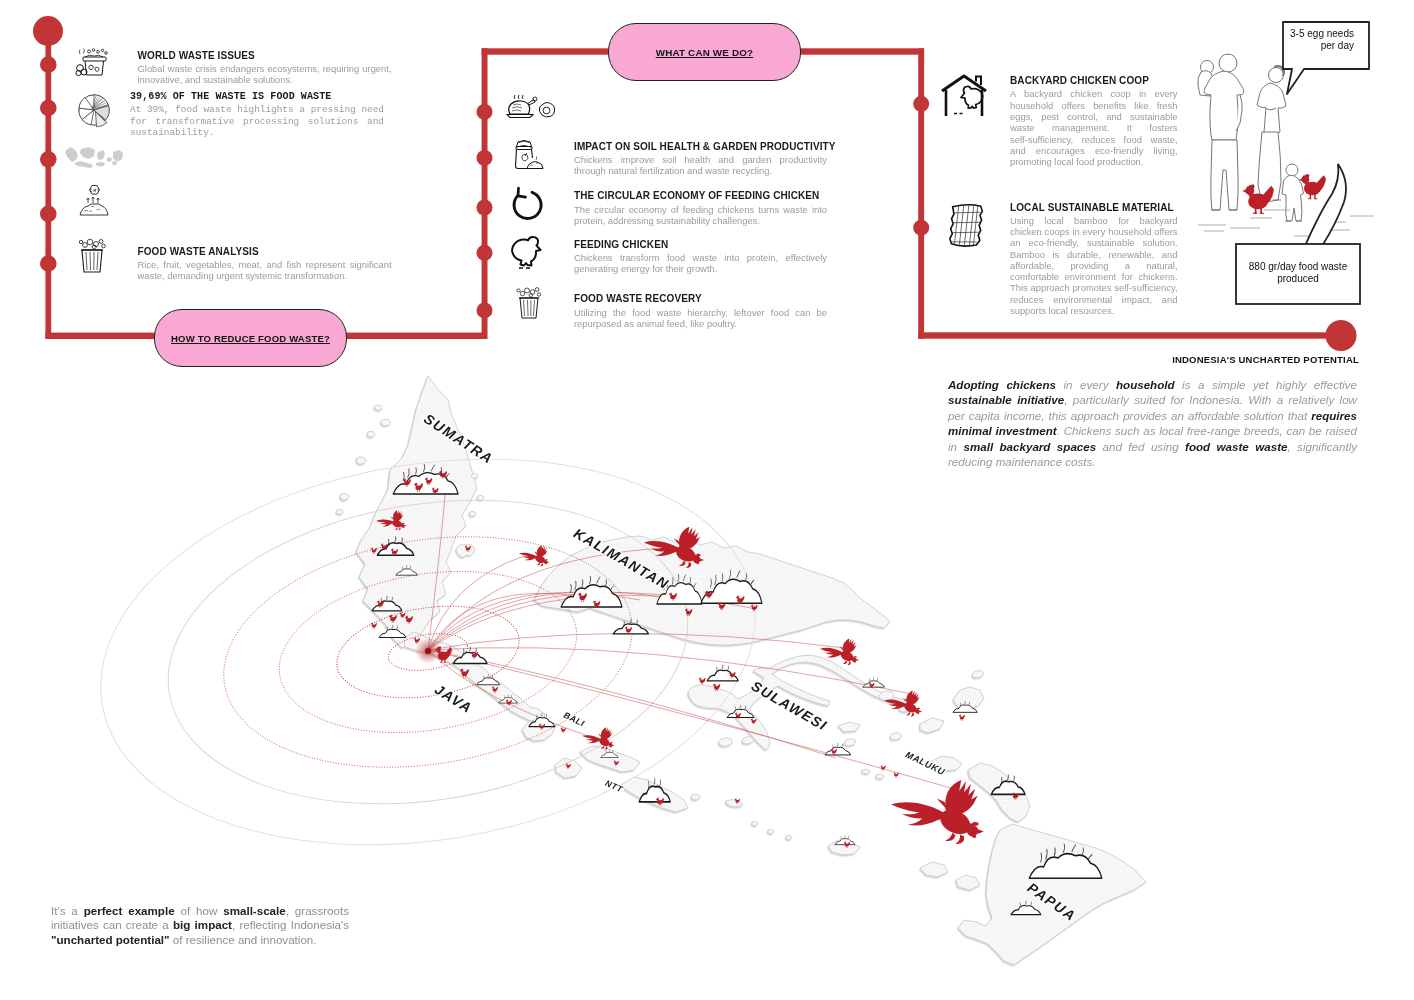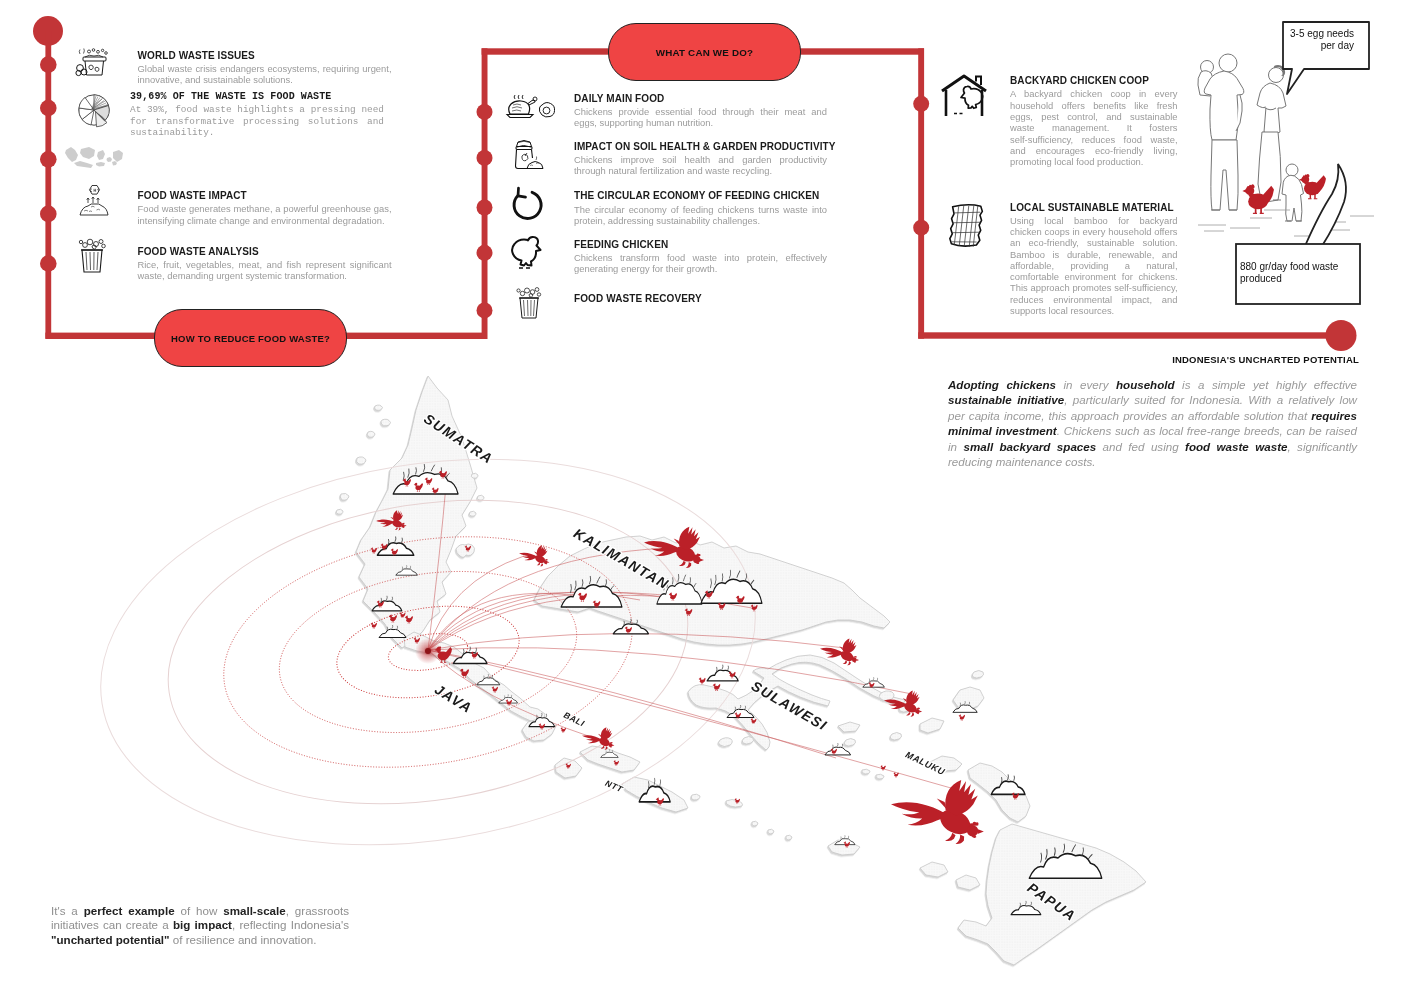--- a/index.html
+++ b/index.html
@@ -1,22 +1,22 @@
 <!DOCTYPE html>
 <html><head>
 <meta charset="utf-8">
 <style>
 html,body{margin:0;padding:0;background:#fff;}
 #page{position:relative;width:1414px;height:1000px;background:#fff;overflow:hidden;
   font-family:"Liberation Sans", sans-serif;}
 .abs{position:absolute;}
 .hd{font-weight:bold;color:#1b1b1b;font-size:10px;letter-spacing:.1px;white-space:nowrap;}
 .nb{white-space:nowrap;} .bd{color:#9b9b9b;font-size:9.4px;line-height:11.3px;text-align:justify;margin-top:2.2px;}
-.bubble{position:absolute;background:#ef4444;border:1.8px solid #222;border-radius:28px;
-  display:flex;align-items:center;justify-content:center;font-weight:bold;color:#111;letter-spacing:.2px;}
+.bubble{position:absolute;background:#f9a8d4;border:1.8px solid #222;border-radius:28px;
+  display:flex;align-items:center;justify-content:center;font-weight:bold;color:#111;letter-spacing:.2px;text-decoration:underline;}
 </style>
 </head>
 <body>
 <div id="page">
 
 <svg class="abs" style="left:0;top:0" width="1414" height="380" viewBox="0 0 1414 380">
   <g fill="#c23537">
 
     <circle cx="48" cy="31" r="15"></circle>
 
@@ -73,52 +73,45 @@
 
   <div class="bd">Global waste crisis endangers ecosystems, requiring urgent, innovative, and sustainable solutions.</div>
 </div>
 
 <div class="abs" style="left:130px;top:91.2px;width:254px;font-family:Liberation Mono, monospace;">
   <div class="hd">39,69% OF THE WASTE IS FOOD WASTE</div>
   <div class="bd">At 39%, food waste highlights a pressing need for transformative processing solutions and sustainability.</div>
 </div>
 
 
-<div class="abs" style="left:137.5px;top:190.1px;width:254px;">
-  <div class="hd">FOOD WASTE IMPACT</div>
-  <div class="bd">Food waste generates methane, a powerful greenhouse gas, intensifying climate change and environmental degradation.</div>
-</div>
 
 <div class="abs" style="left:137.5px;top:245.5px;width:254px;">
   <div class="hd">FOOD WASTE ANALYSIS</div>
   <div class="bd">Rice, fruit, vegetables, meat, and fish represent significant waste, demanding urgent systemic transformation.</div>
 </div>
 
-<div class="abs" style="left:574px;top:93px;width:253px;">
-  <div class="hd">DAILY MAIN FOOD</div>
-  <div class="bd">Chickens provide essential food through their meat and eggs, supporting human nutrition.</div>
-</div>
 
 <div class="abs" style="left:574px;top:141px;width:253px;">
   <div class="hd">IMPACT ON SOIL HEALTH &amp; GARDEN PRODUCTIVITY</div>
   <div class="bd">Chickens improve soil health and garden productivity through natural fertilization and waste recycling.</div>
 </div>
 
 <div class="abs" style="left:574px;top:190.4px;width:253px;">
   <div class="hd">THE CIRCULAR ECONOMY OF FEEDING CHICKEN</div>
   <div class="bd">The circular economy of feeding chickens turns waste into protein, addressing sustainability challenges.</div>
 </div>
 
 <div class="abs" style="left:574px;top:239px;width:253px;">
   <div class="hd">FEEDING CHICKEN</div>
   <div class="bd">Chickens transform food waste into protein, effectively generating energy for their growth.</div>
 </div>
 
 <div class="abs" style="left:574px;top:293.4px;width:253px;">
   <div class="hd">FOOD WASTE RECOVERY</div>
+  <div class="bd">Utilizing the food waste hierarchy, leftover food can be repurposed as animal feed, like poultry.</div>
 </div>
 
 <div class="abs" style="left:1010px;top:75.2px;width:167.5px;">
   <div class="hd">BACKYARD CHICKEN COOP</div>
   <div class="bd">A backyard chicken coop in every household offers benefits like fresh eggs, pest control, and sustainable waste management. It fosters <span class="nb">self-sufficiency,</span> reduces food waste, and encourages <span class="nb">eco-friendly</span> living, promoting local food production.</div>
 </div>
 
 <div class="abs" style="left:1010px;top:201.5px;width:167.5px;">
   <div class="hd">LOCAL SUSTAINABLE MATERIAL</div>
   <div class="bd">Using local bamboo for backyard chicken coops in every household offers an eco-friendly, sustainable solution. Bamboo is durable, renewable, and affordable, providing a natural, comfortable environment for chickens. This approach promotes self-sufficiency, reduces environmental impact, and supports local resources.</div>
@@ -331,21 +324,21 @@
   <path d="M13,2 L99,2 L99,49 L34,49 L17,74 L22,49 L13,49 Z" fill="#fff" stroke="#222" stroke-width="1.8" stroke-linejoin="round"></path>
 </svg>
 <div class="abs" style="left:1286px;top:28px;width:68px;text-align:right;font-size:10px;line-height:11.5px;color:#111;">3-5 egg needs per day</div>
 
 <svg class="abs" style="left:1228px;top:150px;pointer-events:none" width="186" height="160" viewBox="0 0 186 160">
 
   <path d="M77,96 Q92,62 104,44 Q112,30 110,14 Q122,32 116,52 Q108,74 94,96 Z" fill="#fff" stroke="#222" stroke-width="1.8"></path>
 
   <rect x="8" y="94" width="124" height="60" fill="#fff" stroke="#222" stroke-width="1.8"></rect>
 </svg>
-<div class="abs" style="left:1240px;top:261px;width:116px;font-size:10px;line-height:11.5px;color:#111;">880 gr/day food waste produced</div>
+<div class="abs" style="left:1240px;top:261px;width:116px;text-align:center;font-size:10px;line-height:11.5px;color:#111;">880 gr/day food waste produced</div>
 
 <svg class="abs" style="left:0;top:0;pointer-events:none" width="1414" height="1000" viewBox="0 0 1414 1000">
 <defs>
 <pattern id="dots" width="2.6" height="2.6" patternUnits="userSpaceOnUse">
   <rect width="2.6" height="2.6" fill="#f8f8f8"></rect>
   <circle cx="0.9" cy="0.9" r="0.45" fill="#e6e6e6"></circle>
 </pattern>
 <filter id="ish" x="-30%" y="-30%" width="160%" height="160%">
   <feDropShadow dx="-1" dy="1.4" stdDeviation="0.7" flood-color="#9f9f9f" flood-opacity="0.42"></feDropShadow>
 </filter>

